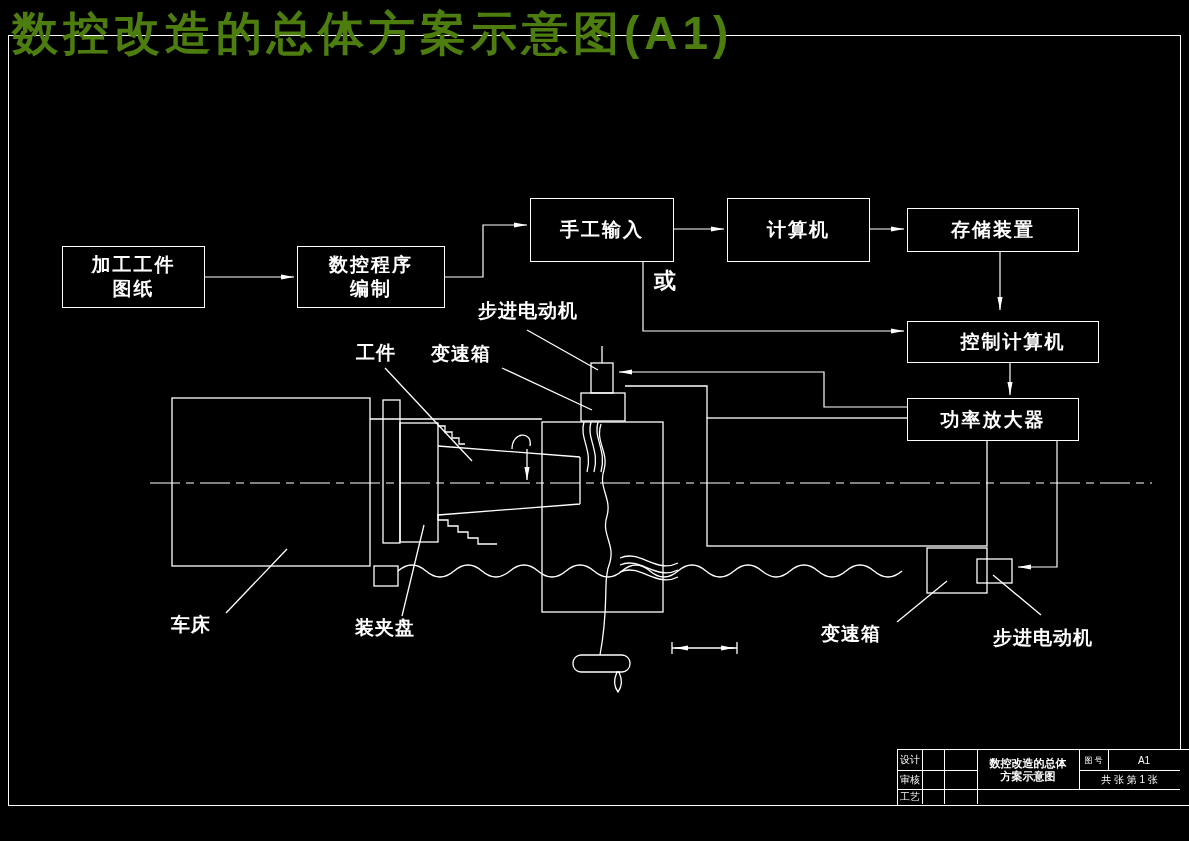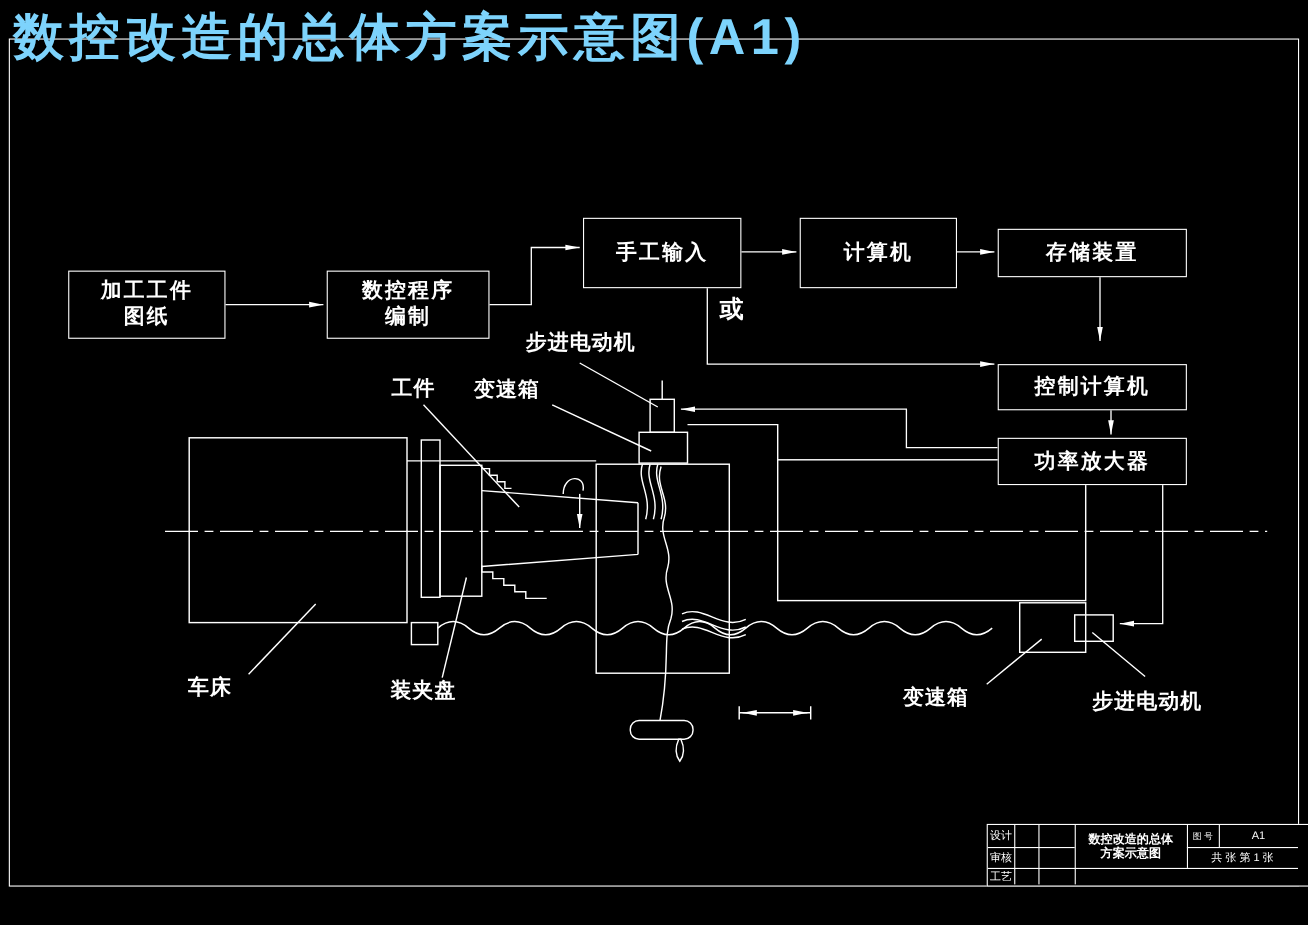--- a/index.html
+++ b/index.html
@@ -1,21 +1,21 @@
 <!DOCTYPE html>
 <html><head>
 <meta charset="utf-8">
 <style>
   html,body{margin:0;padding:0;background:#000;}
   .canvas{position:relative;width:1189px;height:841px;background:#000;overflow:hidden;
           font-family:"Liberation Sans",sans-serif;color:#fff;}
   .border-rect{position:absolute;left:8px;top:35px;width:1171px;height:769px;
                border:1px solid #fff;}
   .main-title{position:absolute;left:12px;top:4px;font-size:46px;font-weight:bold;
-              color:#7dd3fc;letter-spacing:5px;white-space:nowrap;line-height:58px;}
+              color:#4d7c0f;letter-spacing:5px;white-space:nowrap;line-height:58px;}
   svg{position:absolute;left:0;top:0;}
   .ln{stroke:#fff;stroke-width:1.3;fill:none;}
   .dash{stroke:#fff;stroke-width:1.2;fill:none;stroke-dasharray:30 6 8 6;}
   .wire{stroke:#fff;stroke-width:1.2;fill:none;}
   .fbox{position:absolute;background:#000;border:1px solid #fff;display:flex;
         flex-direction:column;align-items:center;justify-content:center;
         font-size:19px;font-weight:bold;line-height:24px;letter-spacing:2px;}
   .lbl{position:absolute;font-size:19px;font-weight:bold;letter-spacing:1px;white-space:nowrap;}
   .or{font-size:22px;}
   .tb{position:absolute;left:897px;top:749px;width:282px;height:55px;border:1px solid #fff;
@@ -114,21 +114,21 @@
   </div>
   <div class="fbox" style="left:530px;top:198px;width:142px;height:62px;">
     <span>手工输入</span>
   </div>
   <div class="fbox" style="left:727px;top:198px;width:141px;height:62px;">
     <span>计算机</span>
   </div>
   <div class="fbox" style="left:907px;top:208px;width:170px;height:42px;text-align:right;">
     <span>存储装置</span>
   </div>
-  <div class="fbox" style="left:907px;top:331px;width:170px;height:40px;">
+  <div class="fbox" style="left:907px;top:321px;width:170px;height:40px;padding-left:20px;">
     <span>控制计算机</span>
   </div>
   <div class="fbox" style="left:907px;top:398px;width:170px;height:41px;">
     <span>功率放大器</span>
   </div>
 
   <div class="lbl or" style="left:654px;top:266px;">或</div>
   <div class="lbl" style="left:356px;top:340px;">工件</div>
   <div class="lbl" style="left:431px;top:341px;">变速箱</div>
   <div class="lbl" style="left:478px;top:298px;">步进电动机</div>

